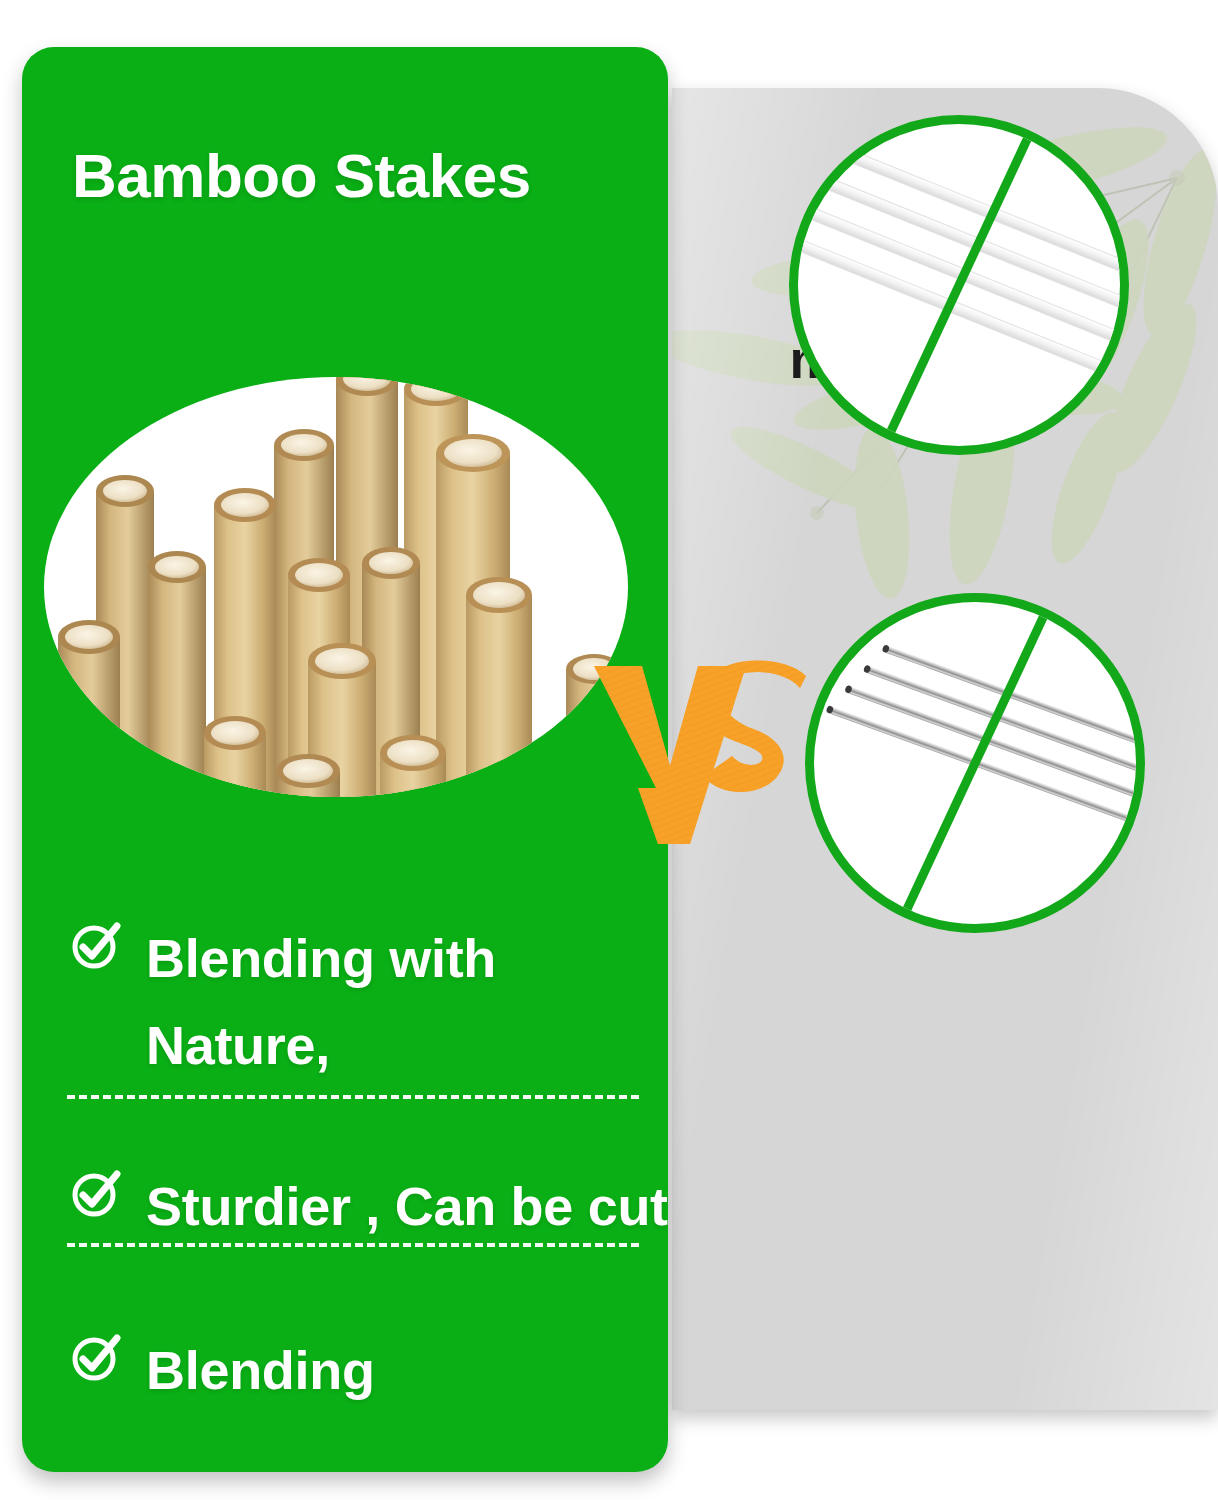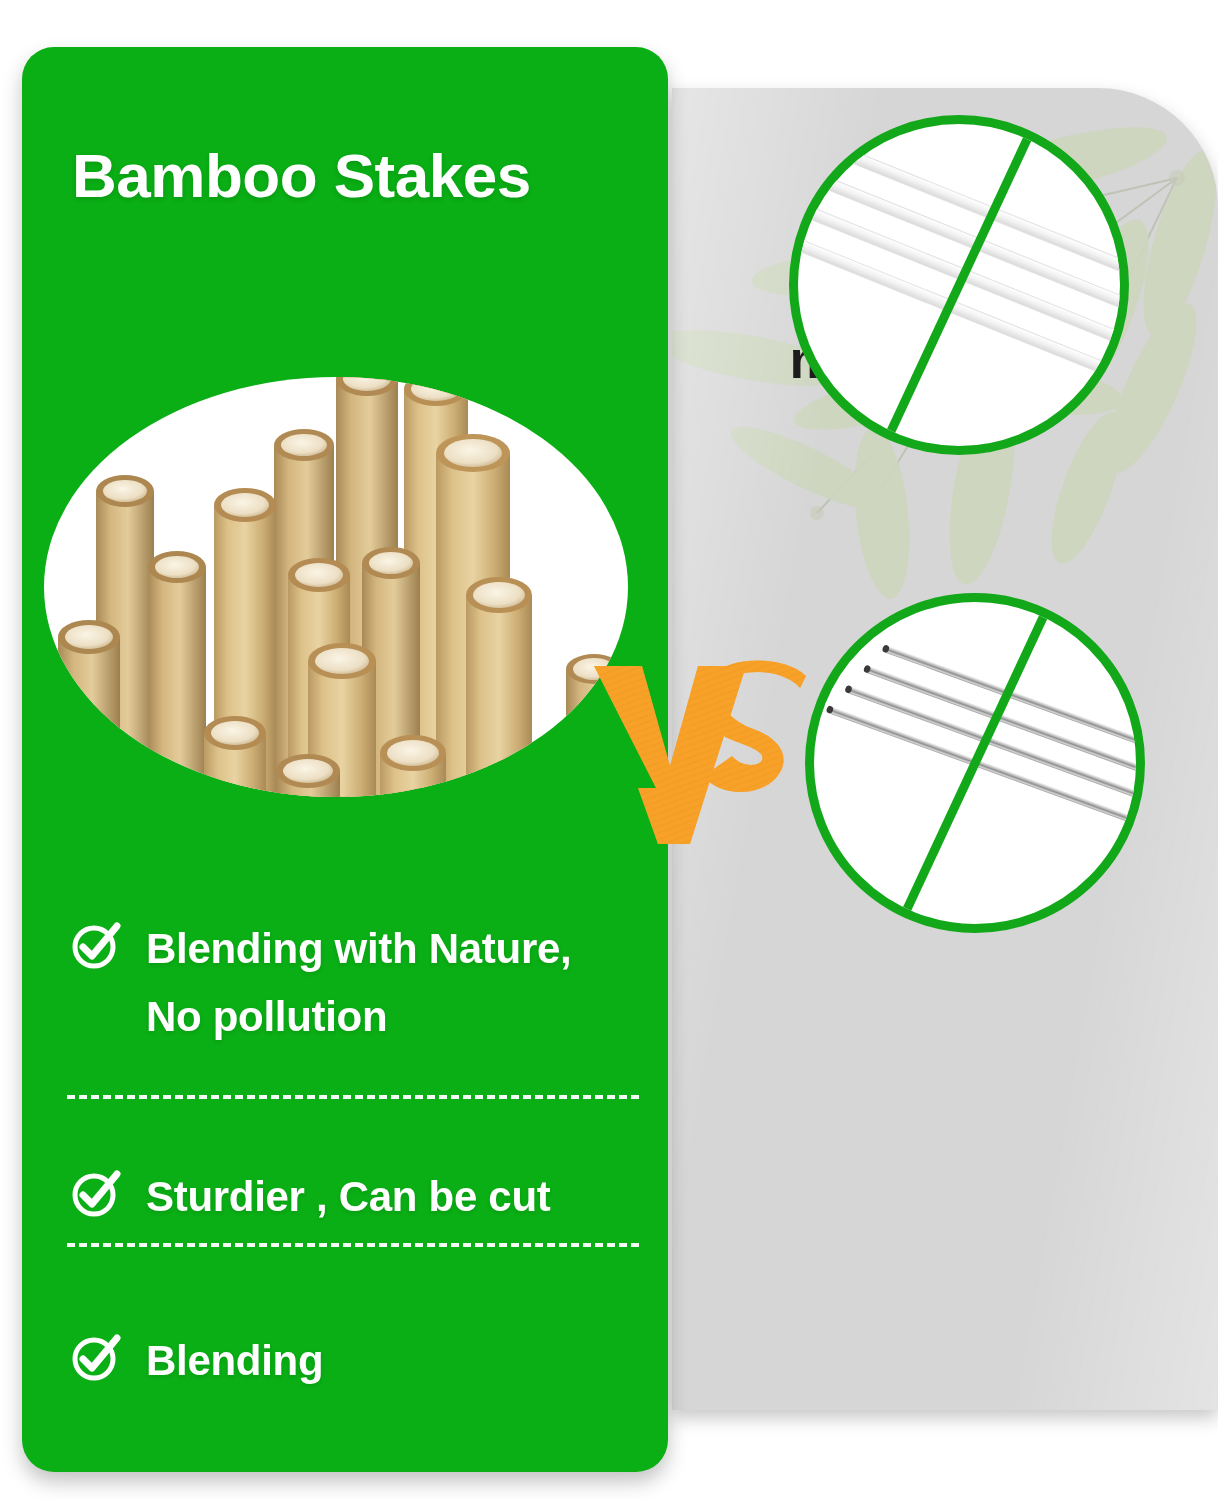--- a/index.html
+++ b/index.html
@@ -53,21 +53,21 @@
   }
 
   
   .photo-oval{position:absolute;left:22px;top:330px;width:584px;height:420px;
               border-radius:50%;background:#ffffff;overflow:hidden;}
   .bamboo-art{position:absolute;left:-8px;top:-76px;width:600px;height:560px;}
 
   
   .bullet{position:absolute;left:48px;display:flex;align-items:flex-start;gap:24px;}
   .chk{flex:0 0 auto;width:52px;height:52px;margin-top:4px;}
-  .btext{color:#ffffff;font-weight:bold;font-size:42px;line-height:1.62;
+  .btext{color:#ffffff;font-weight:bold;font-size:54px;line-height:1.62;
          letter-spacing:-.3px;text-shadow:0 2px 4px rgba(0,0,0,.10);}
   #bullet-1{top:868px;width:600px;}
   #bullet-2{top:1116px;width:600px;}
   #bullet-3{top:1280px;width:600px;}
 
   .divider{position:absolute;left:45px;width:572px;height:0;
            border-top:4px dashed #ffffff;opacity:.96;}
   #divider-1{top:1048px;}
   #divider-2{top:1196px;}
 
@@ -285,21 +285,20 @@
       </svg>
     </div>
 
     <div class="bullet" id="bullet-1">
       <svg class="chk" viewBox="0 0 52 52">
         <circle cx="24" cy="28" r="19" fill="none" stroke="#ffffff" stroke-width="5"></circle>
         <path d="M13 28 L22 37 L47 7" fill="none" stroke="#ffffff" stroke-width="7" stroke-linecap="round" stroke-linejoin="round"></path>
       </svg>
       <div class="btext">
         <div>Blending with Nature,</div>
-        <div>No pollution</div>
       </div>
     </div>
 
     <div class="divider" id="divider-1"></div>
 
     <div class="bullet" id="bullet-2">
       <svg class="chk" viewBox="0 0 52 52">
         <circle cx="24" cy="28" r="19" fill="none" stroke="#ffffff" stroke-width="5"></circle>
         <path d="M13 28 L22 37 L47 7" fill="none" stroke="#ffffff" stroke-width="7" stroke-linecap="round" stroke-linejoin="round"></path>
       </svg>

